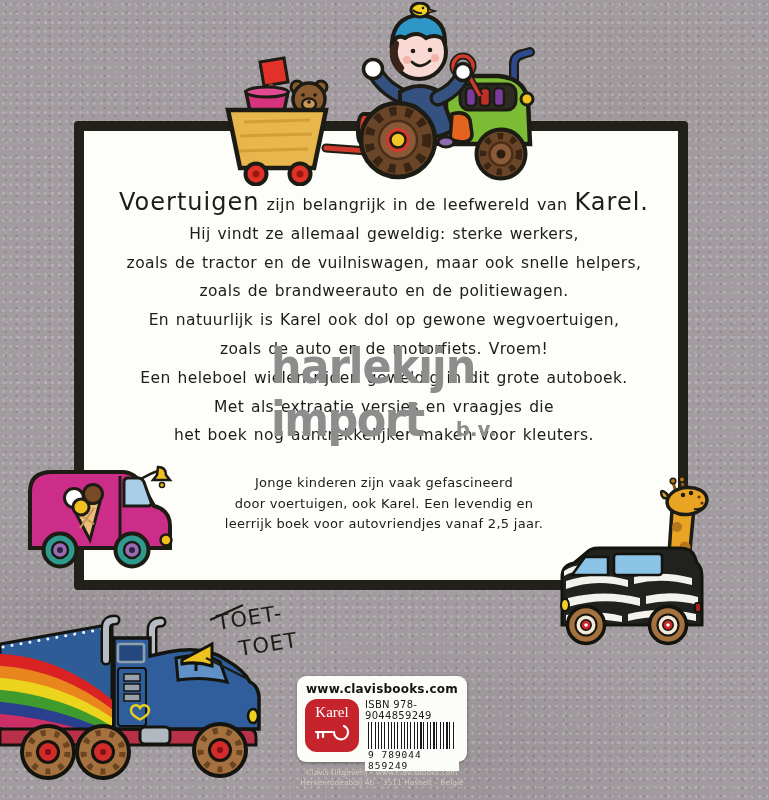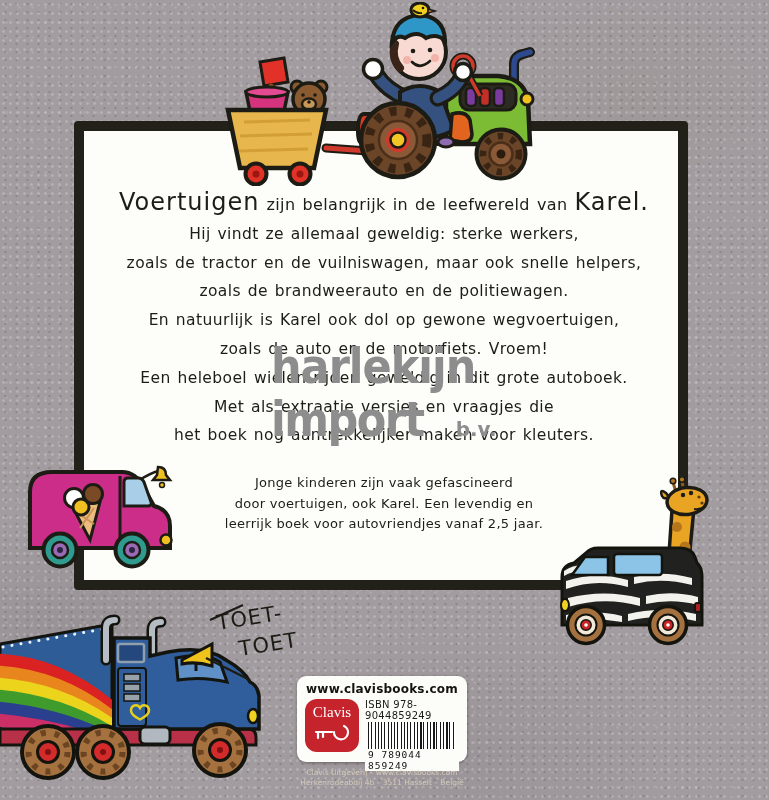--- a/index.html
+++ b/index.html
@@ -315,21 +315,21 @@
         <text class="toet-text" x="218" y="32" transform="rotate(-9 218 32)">TOET-</text>
         <text class="toet-text" x="240" y="58" transform="rotate(-9 240 58)">TOET</text>
       </g>
     </svg>
   </div>
 
   <div class="label">
     <div class="site">www.clavisbooks.com</div>
     <div class="label-row">
       <div class="clavis-logo">
-        <div class="clavis-name">Clavis</div>
+        <div class="clavis-name">Karel</div>
         <svg width="36" height="22" viewBox="0 0 36 22">
           <path d="M2,12 L18,12" stroke="#fff" stroke-width="2.2" fill="none" stroke-linecap="round"></path>
           <path d="M4,12 L4,18 M9,12 L9,17" stroke="#fff" stroke-width="2.2" fill="none" stroke-linecap="round"></path>
           <path d="M20,12 a7,7 0 1 0 10,-6" stroke="#fff" stroke-width="2.2" fill="none" stroke-linecap="round"></path>
         </svg>
       </div>
       <div class="barcode-wrap">
         <div class="isbn">ISBN 978-9044859249</div>
         <div class="bars"></div>
         <div class="digits">9 789044 859249</div>

